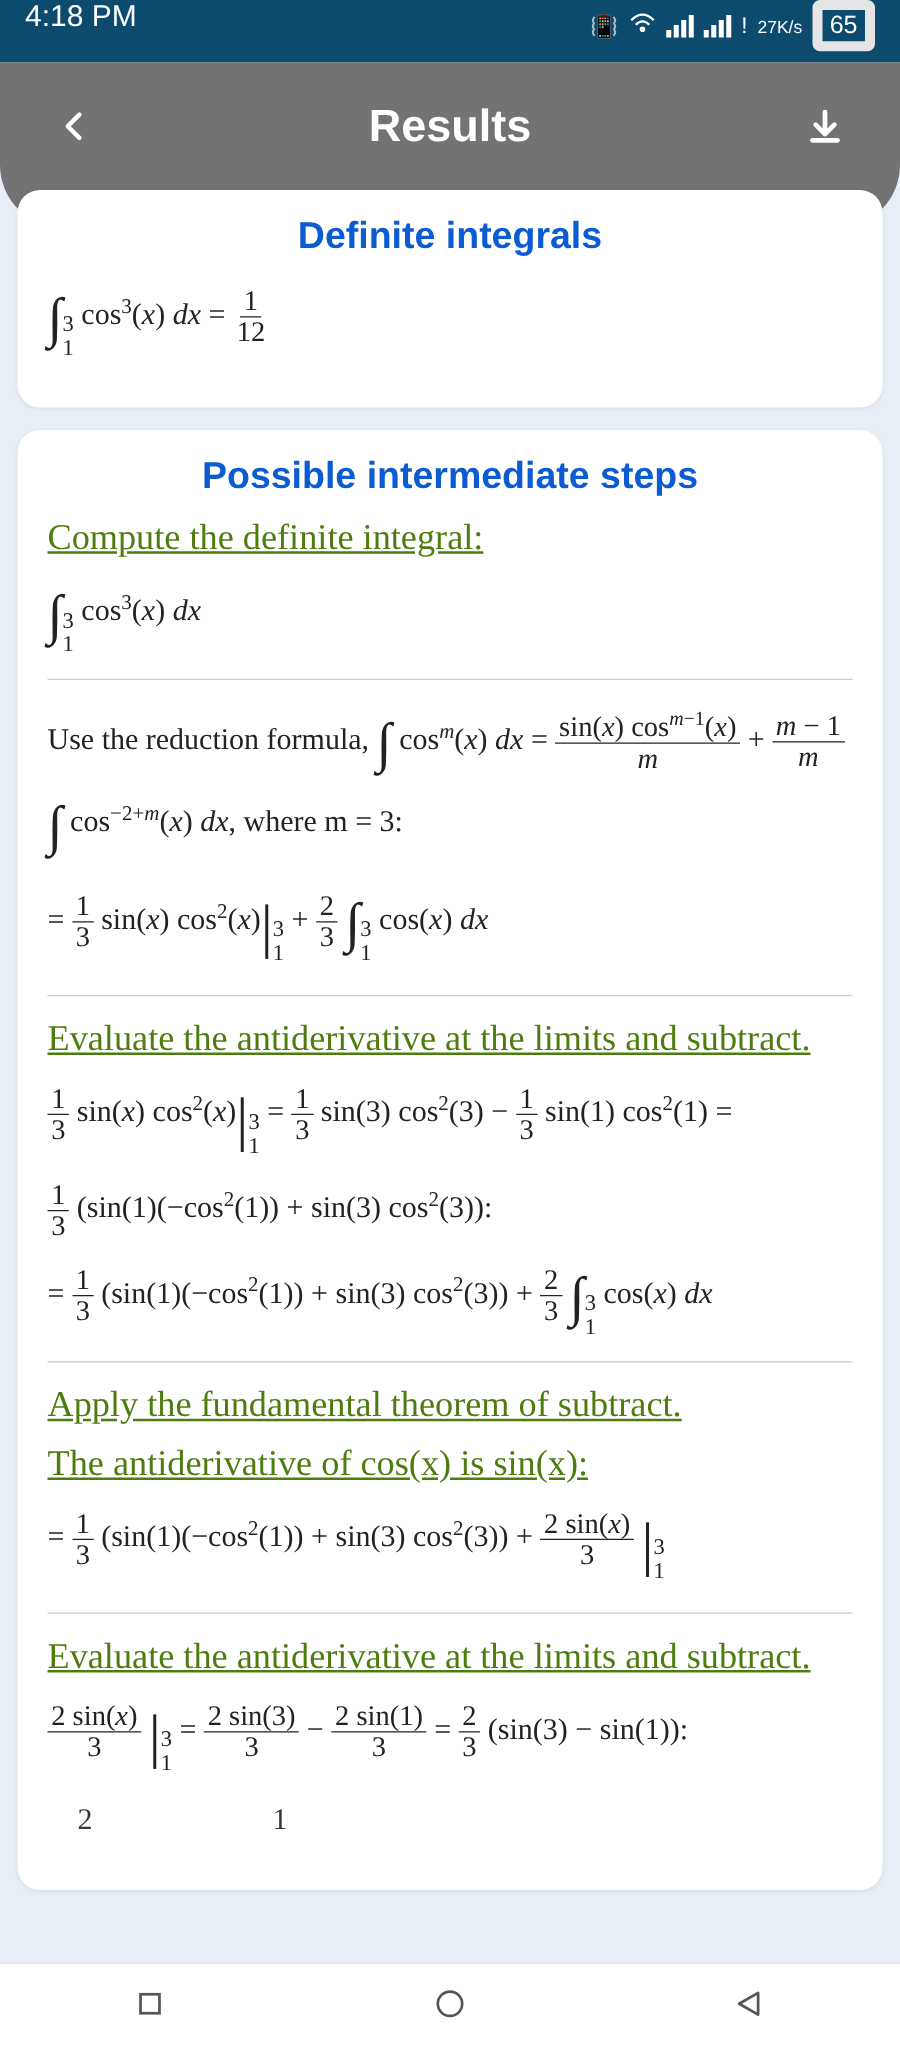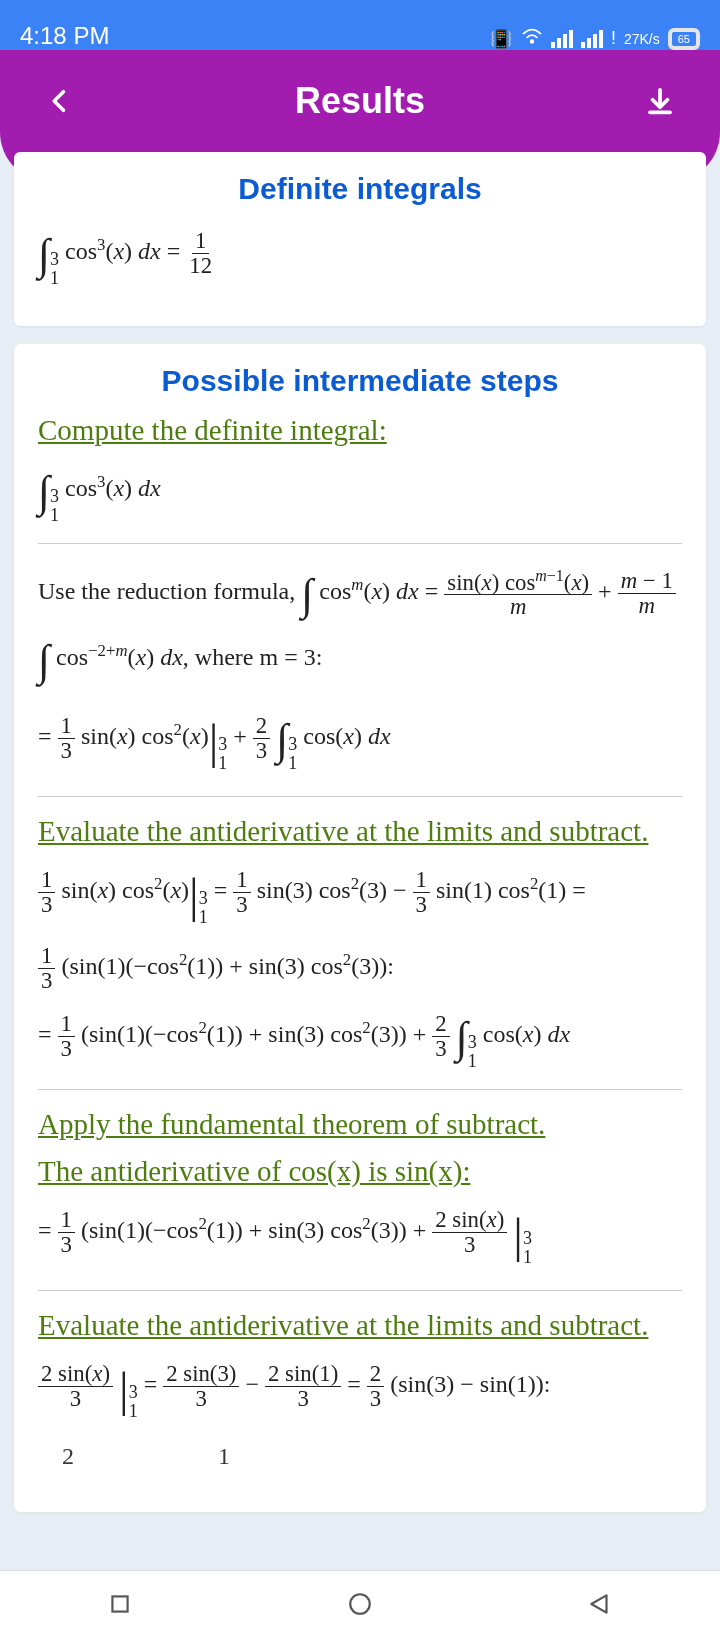--- a/index.html
+++ b/index.html
@@ -6,51 +6,51 @@
   body {
     width: 720px;
     height: 1640px;
     background: #e8eef5;
     font-family: -apple-system, Helvetica, Arial, sans-serif;
     overflow: hidden;
     position: relative;
   }
   .status-bar {
     height: 50px;
-    background: #3b82f6;
+    background: #0c4a6e;
     color: #fff;
     display: flex;
-    align-items: flex-end;
+    align-items: flex-start;
     justify-content: space-between;
     padding: 0 20px;
     font-size: 24px;
     font-weight: 500;
   }
   .status-right { display: flex; align-items: center; gap: 8px; font-size: 18px; }
   .sig { display: inline-flex; align-items: flex-end; gap: 2px; }
   .sig i { width: 4px; background: #fff; display: inline-block; }
   .sig .b1{height:6px}.sig .b2{height:10px}.sig .b3{height:14px}.sig .b4{height:18px}
   .ks { font-size:14px; line-height:1; display:inline-flex; flex-direction:row; align-items:center; }
-  .batt { border:4px solid #e5e5e5; border-radius:6px; padding:1px 6px; font-size:11px; }
+  .batt { border:8px solid #e5e5e5; border-radius:6px; padding:1px 6px; font-size:20px; }
   .header {
-    background: #a21caf;
+    background: #737373;
     color: #fff;
     padding: 30px 40px 60px;
     display: flex;
     align-items: center;
     justify-content: space-between;
     border-bottom-left-radius: 50px;
     border-bottom-right-radius: 50px;
   }
   .header-title { font-size: 36px; font-weight: 700; }
   .icon-btn { width:40px; height:40px; display:flex; align-items:center; justify-content:center; color:#fff; }
   .content { padding: 0 14px; margin-top: -30px; }
   .card {
     background: #fff;
-    border-radius: 6px;
+    border-radius: 18px;
     padding: 20px 24px 26px;
     margin-bottom: 18px;
     box-shadow: 0 1px 4px rgba(0,0,0,0.06);
   }
   .card-title {
     color: #0b5bd3;
     font-size: 30px;
     font-weight: 600;
     text-align: center;
     margin-bottom: 16px;

